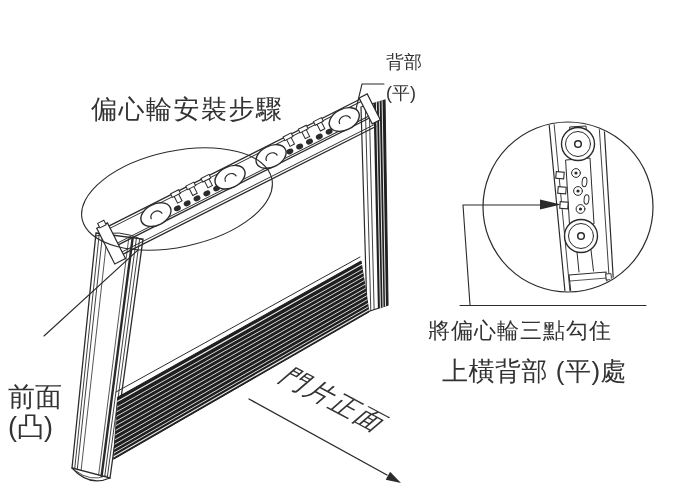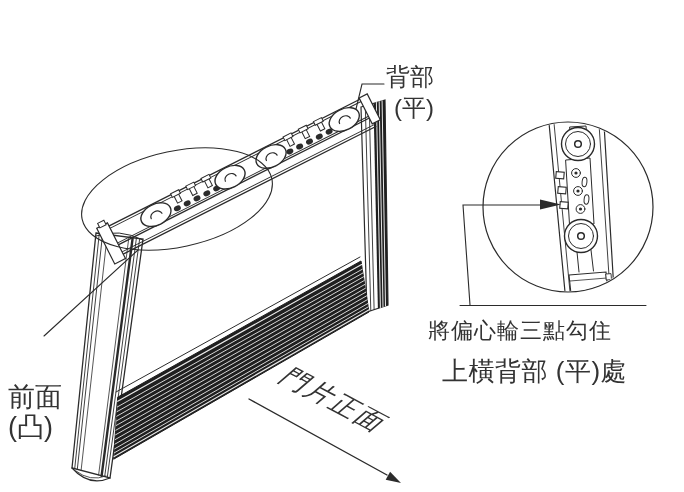--- a/index.html
+++ b/index.html
@@ -9,21 +9,21 @@
     width: 684px;
     height: 492px;
     background: #ffffff;
     overflow: hidden;
     font-family: "Liberation Sans", "DejaVu Sans", sans-serif;
     color: #333333;
   }
   #artwork { position: absolute; left: 0; top: 0; }
   .lbl { position: absolute; color: #333333; white-space: nowrap; }
   .lbl-title      { left: 91px;  top: 92px;  font-size: 26px; letter-spacing: 1.5px; }
-  .lbl-back       { left: 386px; top: 61px;  font-size: 24px; line-height: 31px; text-align: right; }
+  .lbl-back       { left: 386px; top: 47px;  font-size: 18px; line-height: 31px; }
   .lbl-front      { left: 8px;   top: 338px; font-size: 27px; line-height: 30px; margin-top: 44px; }
   .lbl-doorface   { left: 293px; top: 359px; font-size: 26px; letter-spacing: 2px;
                     transform: rotate(28deg) skewX(-8deg); transform-origin: 0 0;
                     font-style: italic; }
   .lbl-note1      { left: 428px; top: 316px; font-size: 22px; letter-spacing: 1px; }
   .lbl-note2      { left: 442px; top: 354px; font-size: 26px; letter-spacing: 0.5px; }
 </style>
 </head>
 <body>
 
@@ -202,20 +202,21 @@
       </g>
     </g>
 
     <g>
       <polyline points="470,305 463,205 544,205" stroke-width="1.1"></polyline>
       <polygon points="561,204.5 540,199.5 540,209.5" fill="#2b2b2b" stroke="none"></polygon>
     </g>
     <line x1="460" y1="305.5" x2="646" y2="305.5" stroke-width="1"></line>
   </svg>
 
+  <div class="lbl lbl-title">偏心輪安裝步驟</div>
 
   <div class="lbl lbl-back">
     <div>背部</div>
     <div>(平)</div>
   </div>
 
   <div class="lbl lbl-front">
     <div>前面</div>
     <div>(凸)</div>
   </div>

